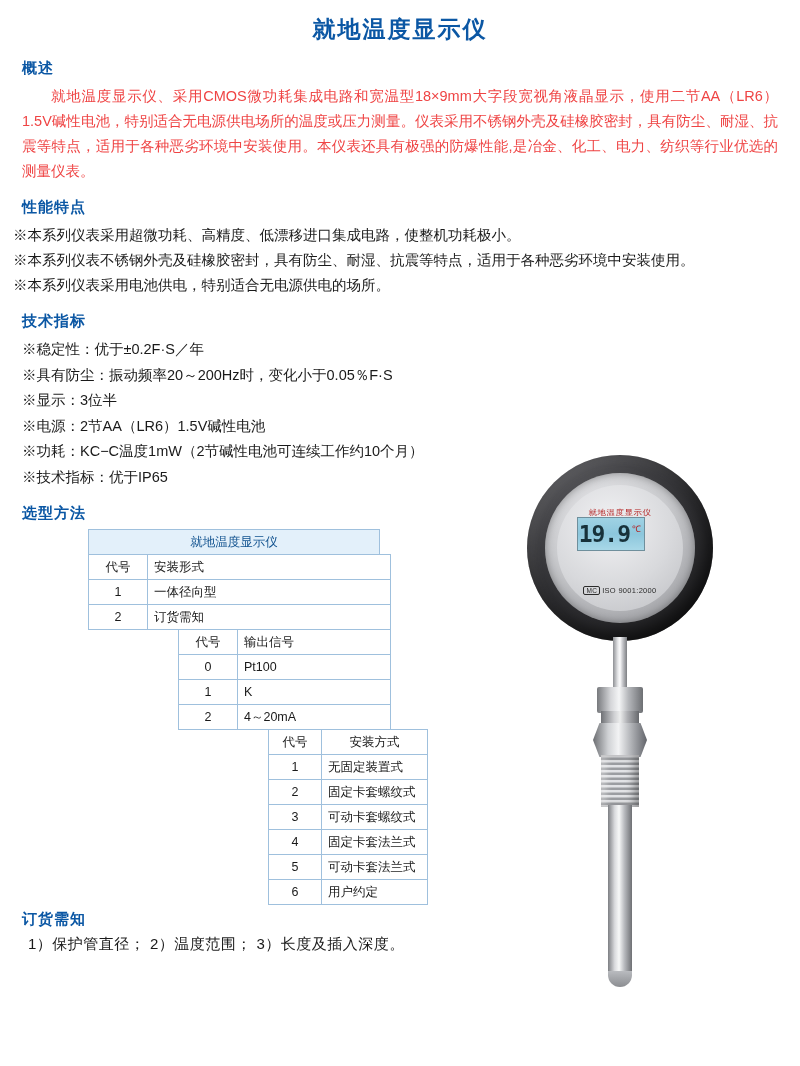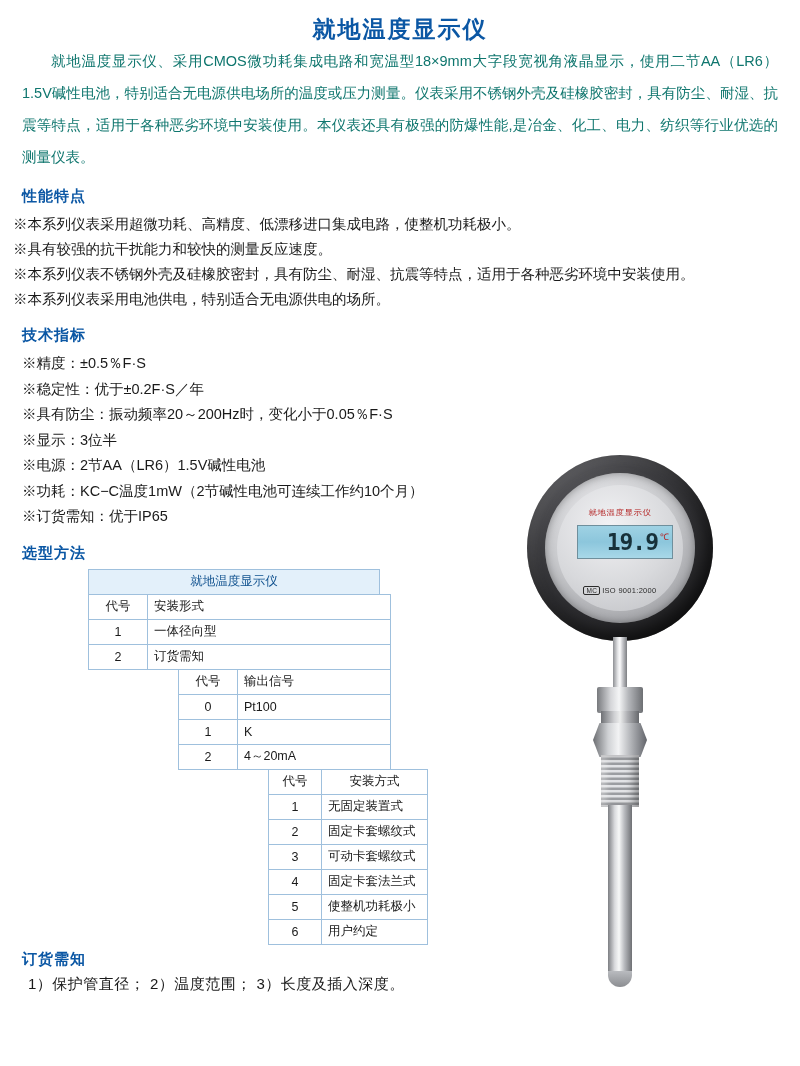--- a/index.html
+++ b/index.html
@@ -31,23 +31,23 @@
   .section-head {
     color: #0b57a4;
     font-size: 15px;
     font-weight: bold;
     margin: 14px 0 6px 22px;
     letter-spacing: 1px;
   }
   .body-text {
     margin: 0 22px 0 22px;
     font-size: 14.5px;
-    line-height: 32px;
+    line-height: 25px;
     text-align: justify;
-    color: #0f766e;
+    color: #ef4444;
   }
   .body-text p {
     margin: 0;
   }
   .indent {
     text-indent: 2em;
   }
   .list-line {
     font-size: 14.5px;
     line-height: 25px;
@@ -144,22 +144,22 @@
     width: 100%;
     text-align: center;
     font-size: 8.5px;
     color: #b32020;
     letter-spacing: 0.5px;
     transform: scaleY(0.9);
   }
   .lcd {
     position: absolute;
     left: 20px;
-    top: 40px;
-    width: 96px;
+    top: 32px;
+    width: 68px;
     height: 34px;
     background: linear-gradient(180deg, #9fd2e4 0%, #8cc6dc 50%, #a8d8e8 100%);
     border: 1px solid #6f8f9c;
     display: flex;
     align-items: center;
     justify-content: flex-end;
     padding-right: 3px;
     box-sizing: border-box;
   }
   .lcd-val {
@@ -256,38 +256,37 @@
     border-radius: 0 0 12px 12px;
   }
 </style>
 </head>
 <body>
 
 <div class="page">
 
   <div class="title">就地温度显示仪</div>
 
+  <div class="section-head">概述</div>
   <div class="body-text">
     <p class="indent">就地温度显示仪、采用CMOS微功耗集成电路和宽温型18×9mm大字段宽视角液晶显示，使用二节AA（LR6）1.5V碱性电池，特别适合无电源供电场所的温度或压力测量。仪表采用不锈钢外壳及硅橡胶密封，具有防尘、耐湿、抗震等特点，适用于各种恶劣环境中安装使用。本仪表还具有极强的防爆性能,是冶金、化工、电力、纺织等行业优选的测量仪表。</p>
   </div>
 
   <div class="section-head">性能特点</div>
   <div class="list-line">※本系列仪表采用超微功耗、高精度、低漂移进口集成电路，使整机功耗极小。</div>
-  <div class="list-line">※具有较强的抗干扰能力和较快的测量反应速度。</div>
   <div class="list-line">※本系列仪表不锈钢外壳及硅橡胶密封，具有防尘、耐湿、抗震等特点，适用于各种恶劣环境中安装使用。</div>
   <div class="list-line">※本系列仪表采用电池供电，特别适合无电源供电的场所。</div>
 
   <div class="section-head">技术指标</div>
-  <div class="spec-line">※精度：±0.5％F·S</div>
   <div class="spec-line">※稳定性：优于±0.2F·S／年</div>
   <div class="spec-line">※具有防尘：振动频率20～200Hz时，变化小于0.05％F·S</div>
   <div class="spec-line">※显示：3位半</div>
   <div class="spec-line">※电源：2节AA（LR6）1.5V碱性电池</div>
   <div class="spec-line">※功耗：KC−C温度1mW（2节碱性电池可连续工作约10个月）</div>
-  <div class="spec-line">※订货需知：优于IP65</div>
+  <div class="spec-line">※技术指标：优于IP65</div>
 
   <div class="section-head">选型方法</div>
 
   <div class="sel-wrap">
 
     <table class="sel block1">
       <tbody>
           <tr class="sel-header">
         <td colspan="2" style="width:278px;">就地温度显示仪</td>
       </tr>
@@ -349,21 +348,21 @@
       <tr>
         <td class="code-col">3</td>
         <td class="name-col" style="width:110px;">可动卡套螺纹式</td>
       </tr>
       <tr>
         <td class="code-col">4</td>
         <td class="name-col" style="width:110px;">固定卡套法兰式</td>
       </tr>
       <tr>
         <td class="code-col">5</td>
-        <td class="name-col" style="width:110px;">使整机功耗极小</td>
+        <td class="name-col" style="width:110px;">可动卡套法兰式</td>
       </tr>
       <tr>
         <td class="code-col">6</td>
         <td class="name-col" style="width:110px;">用户约定</td>
       </tr>
     </tbody>
       </table>
 
   </div>
 

